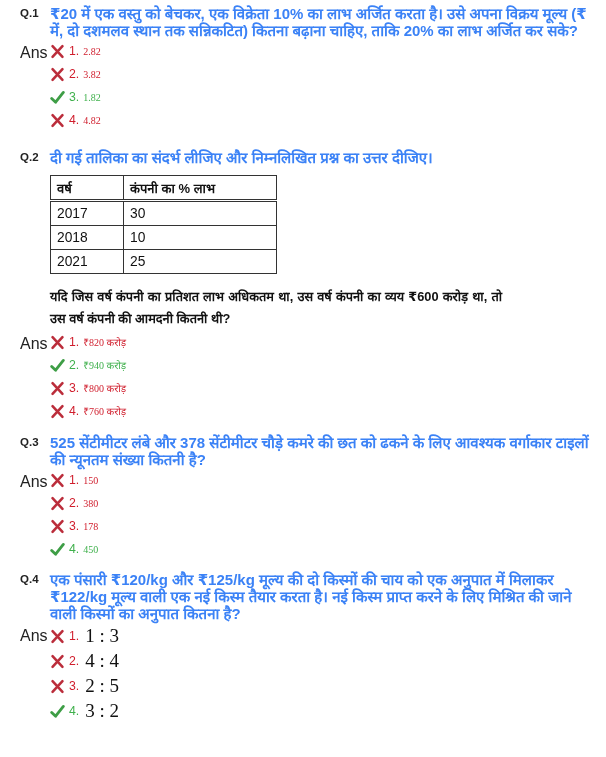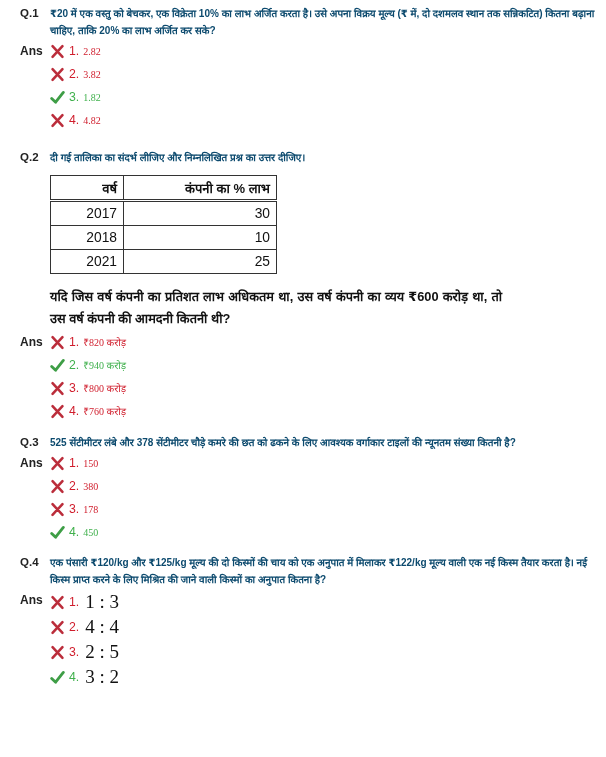--- a/index.html
+++ b/index.html
@@ -18,31 +18,31 @@
   .q3 { margin-bottom: 14px; }
 
   .q-row { display: flex; align-items: flex-start; }
   .q-label {
     flex: 0 0 30px; width: 30px;
     font-weight: bold; font-size: 11.5px; padding-top: 2px;
     color: #222;
   }
   .q-text {
     margin: 0; flex: 1;
-    font-weight: bold; font-size: 10px; line-height: 17px;
-    color: #0c4a6e;
+    font-weight: bold; font-size: 15px; line-height: 17px;
+    color: #3b82f6;
   }
 
   .data-table {
     border-collapse: collapse;
     margin: 9px 0 0 30px;
   }
   .data-table th, .data-table td {
     border: 1px solid #333;
-    text-align: right;
+    text-align: left;
     padding: 2px 6px;
     height: 19px;
   }
   .data-table th {
     font-weight: bold; font-size: 13px;
     border-bottom: 3px double #333;
   }
   .data-table td { font-size: 13.8px; }
   .data-table th:first-child, .data-table td:first-child { width: 60px; }
   .data-table th:last-child,  .data-table td:last-child  { width: 140px; }
@@ -51,21 +51,21 @@
     margin: 12px 0 0 30px;
     width: 452px;
     font-weight: bold; font-size: 12.8px; line-height: 22px;
     text-align: justify;
     color: #111;
   }
 
   .ans-row { display: flex; align-items: flex-start; margin-top: 4px; }
   .ans-label {
     flex: 0 0 30px; width: 30px;
-    font-weight: bold; font-size: 12px; padding-top: 1px;
+    font-weight: normal; font-size: 16px; padding-top: 1px;
     color: #222;
   }
   .options { display: flex; flex-direction: column; gap: 7px; }
   .option { display: flex; align-items: center; height: 16px; }
   .mark { width: 15px; height: 15px; margin-right: 4px; flex: 0 0 15px; display: inline-flex; }
   .mark svg { width: 15px; height: 15px; display: block; }
   .mark.cross { color: var(--wrong-icon, #bb2d3b); }
   .mark.check { color: var(--correct-icon, #3e9e46); }
   .opt-num { font-size: 12.3px; margin-right: 4px; white-space: nowrap; }
   .opt-val { font-size: 10px; white-space: nowrap; font-family: Liberation Serif, serif; }

